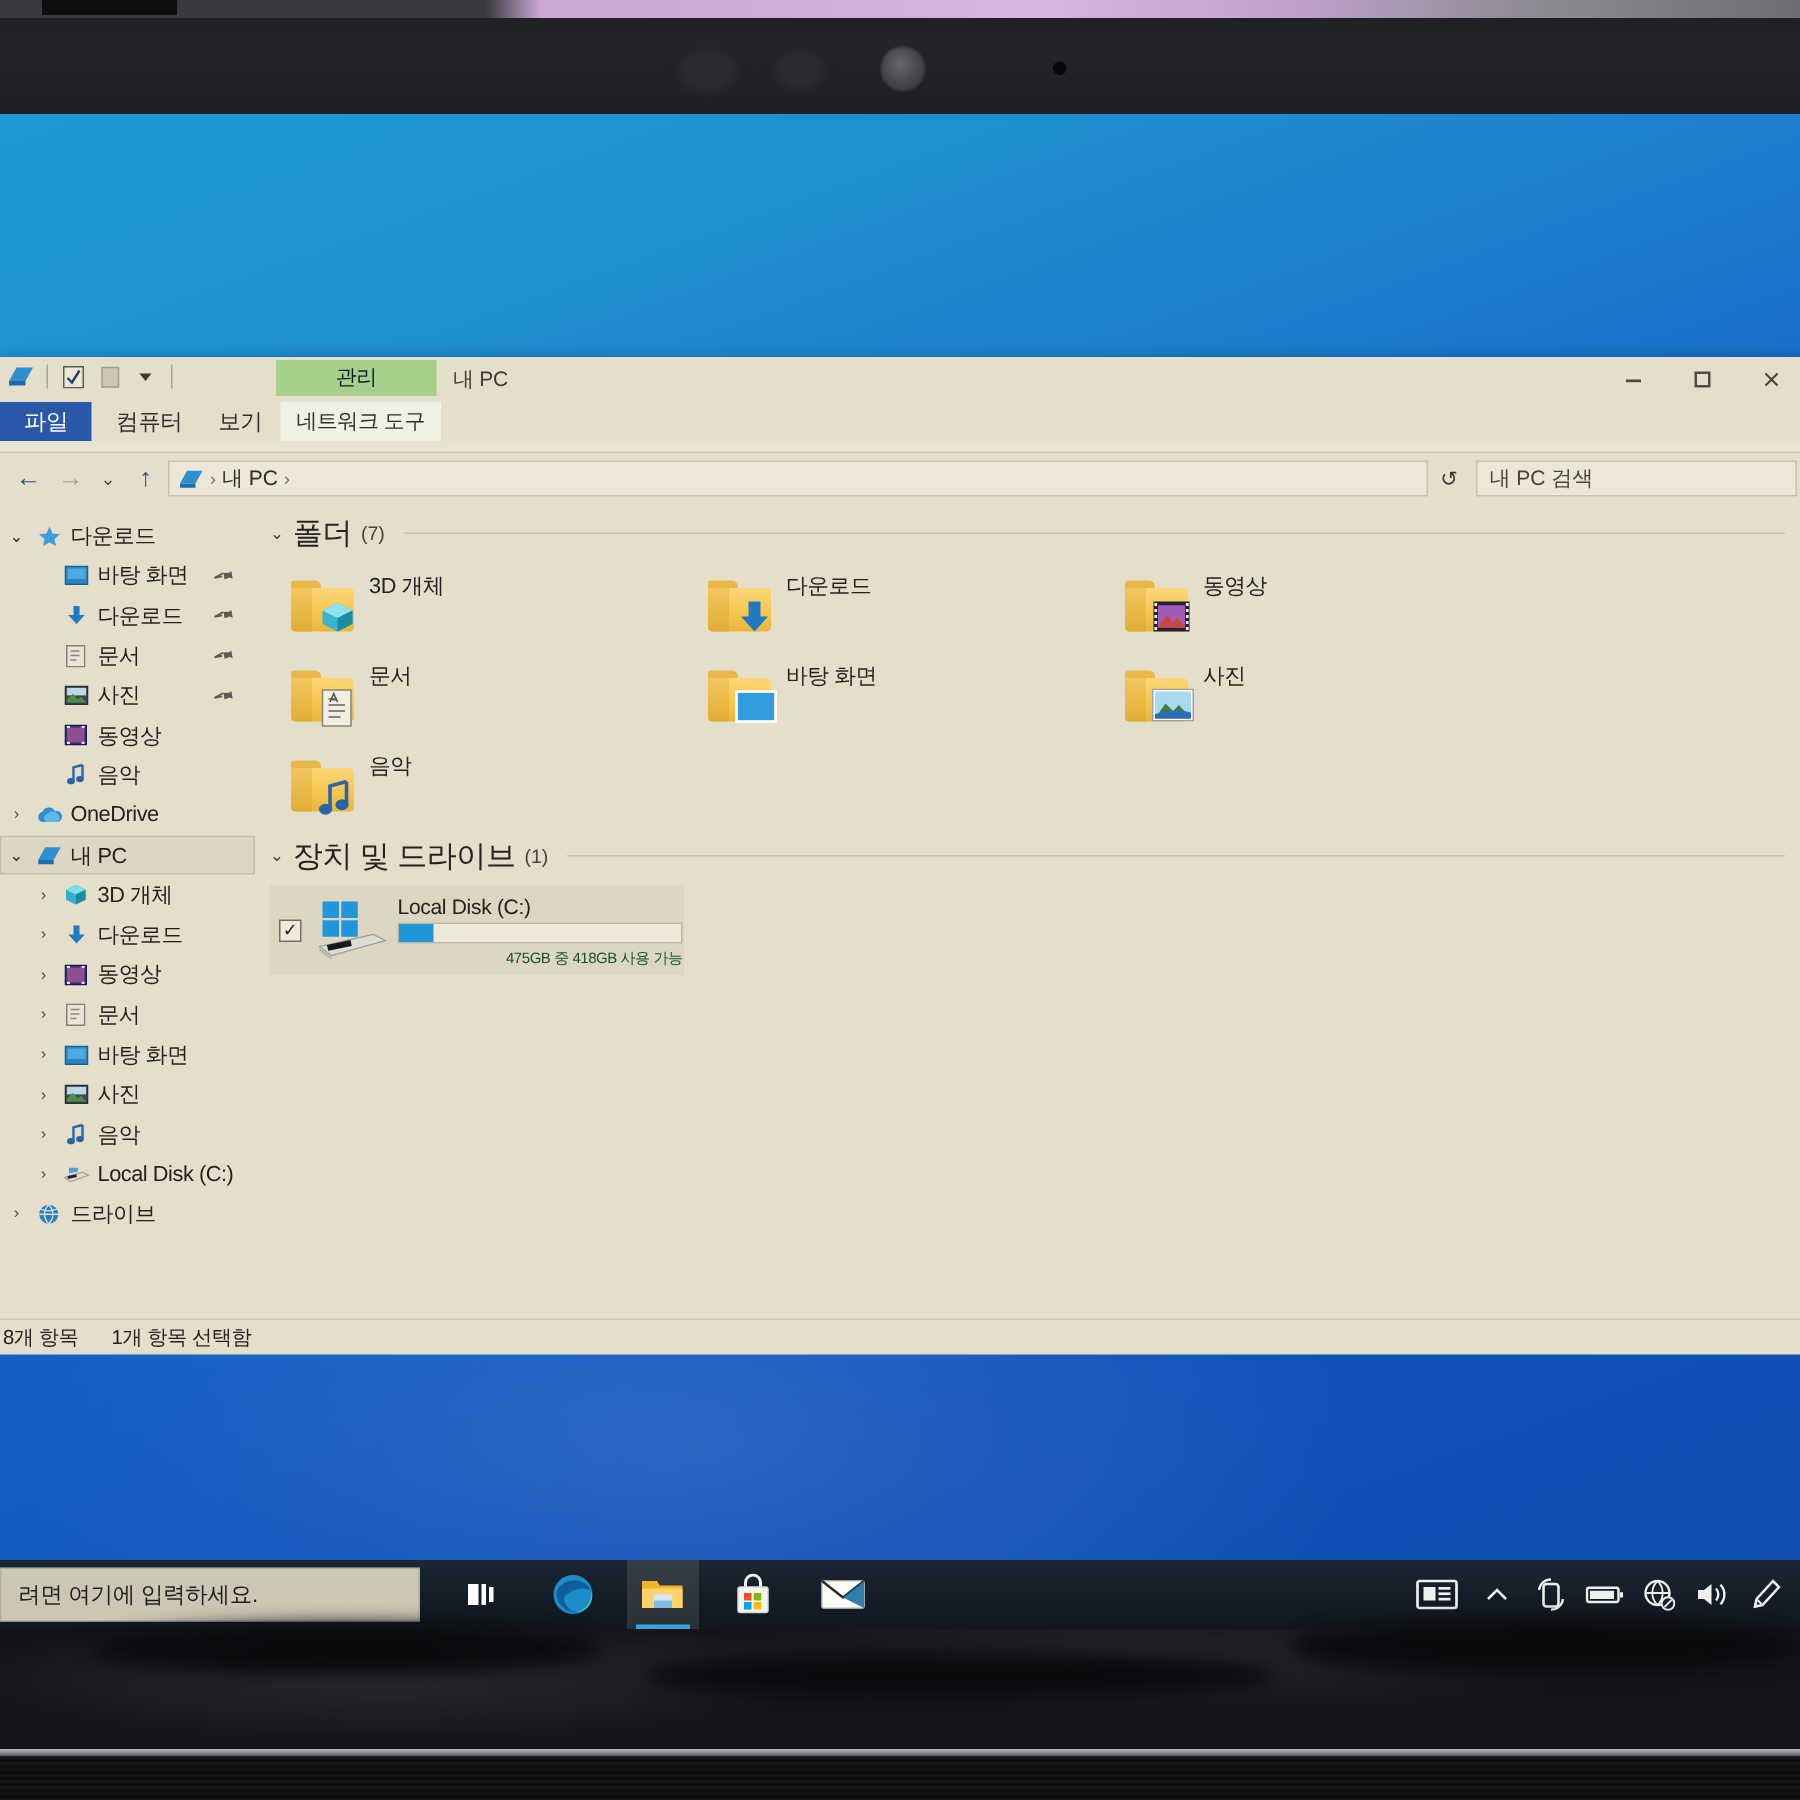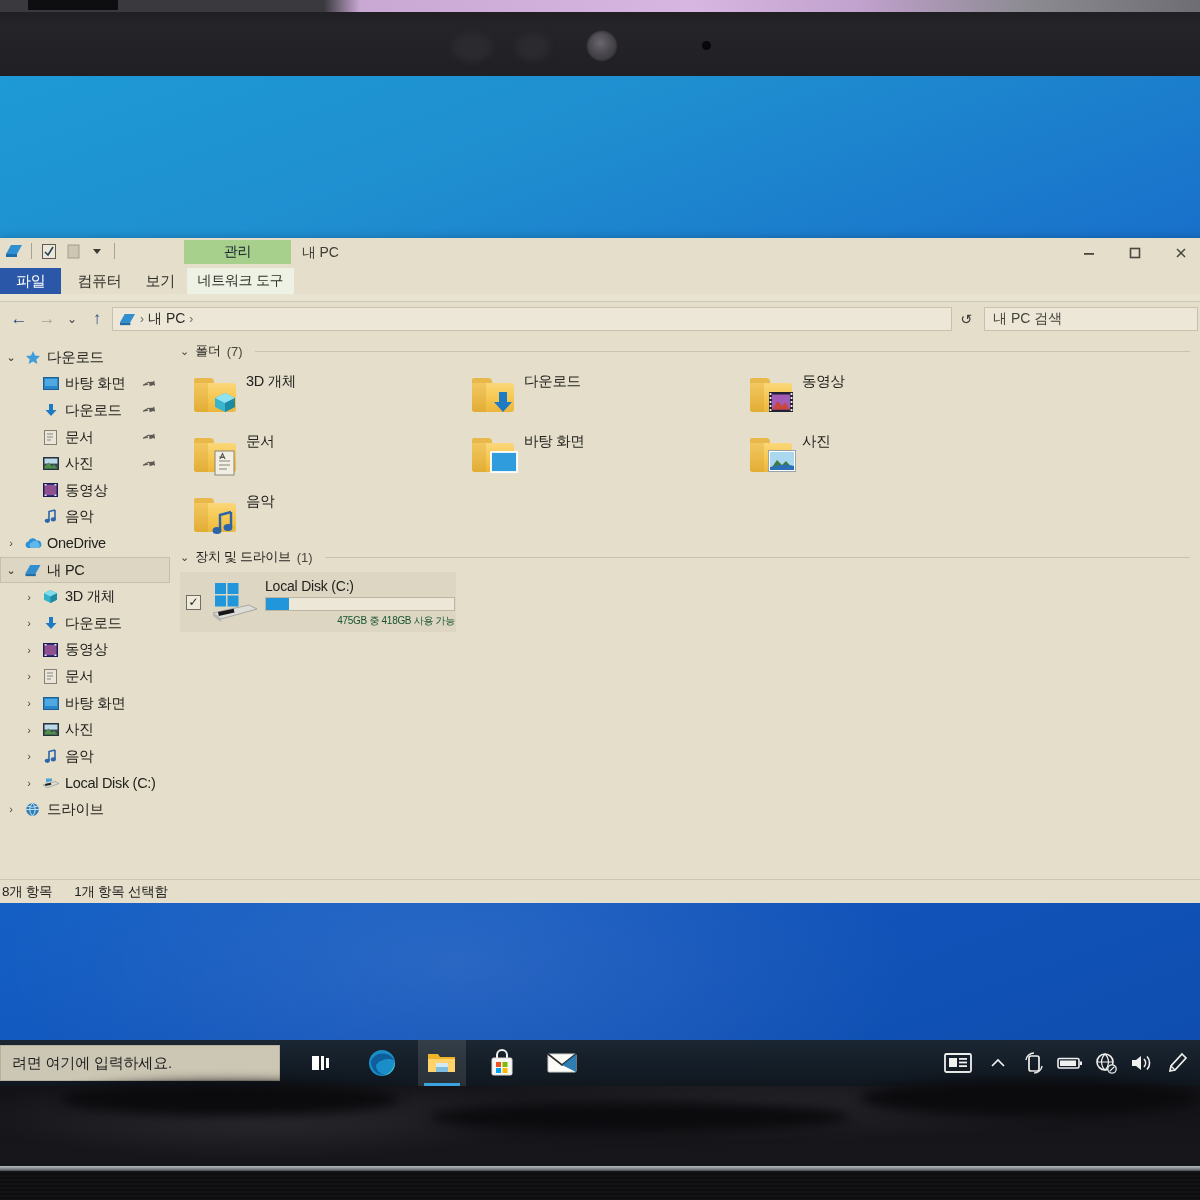--- a/index.html
+++ b/index.html
@@ -135,21 +135,21 @@
   .chev.open { color:#2f2e2a; }
   .nav-ic { width: 19px; height: 17px; display:flex; align-items:center; justify-content:center; }
   .nav-lbl { letter-spacing: -.3px; }
   .nav-row.l1 { padding-left: 4px; }
   .nav-row.l2 { padding-left: 22px; }
   .pin { margin-left: auto; margin-right: 14px; color:#5d5b53; font-size:12px; transform: rotate(35deg); }
 
   .content { flex: 1; position: relative; padding-top: 6px; overflow: hidden;}
   .group-hdr { display:flex; align-items:center; gap:6px; padding-left: 10px; margin-bottom: 4px;}
   .group-hdr .gchev { font-size: 11px; color:#44423c; }
-  .group-hdr .gtitle { font-size: 13px; color:#24231f; letter-spacing:-.3px;}
+  .group-hdr .gtitle { font-size: 20px; color:#24231f; letter-spacing:-.3px;}
   .group-hdr .gcount { font-size: 13px; color:#46443d; }
   .group-hdr .grule { flex:1; height:1px; background:#c9c2ae; margin-left:6px; margin-right: 14px;}
 
   .tiles { display: flex; flex-wrap: wrap; padding-left: 24px; }
   .tile { width: 278px; height: 60px; display: flex; align-items: center; gap: 10px; }
   .tile .tlabel { font-size: 14.5px; color: #23221e; letter-spacing:-.3px; align-self: flex-start; margin-top: 8px;}
 
   .drives { padding-left: 10px; margin-top: 6px;}
   .drive {
     width: 276px; height: 60px; background: #dcd6c3; display:flex; align-items:center; gap: 6px;

